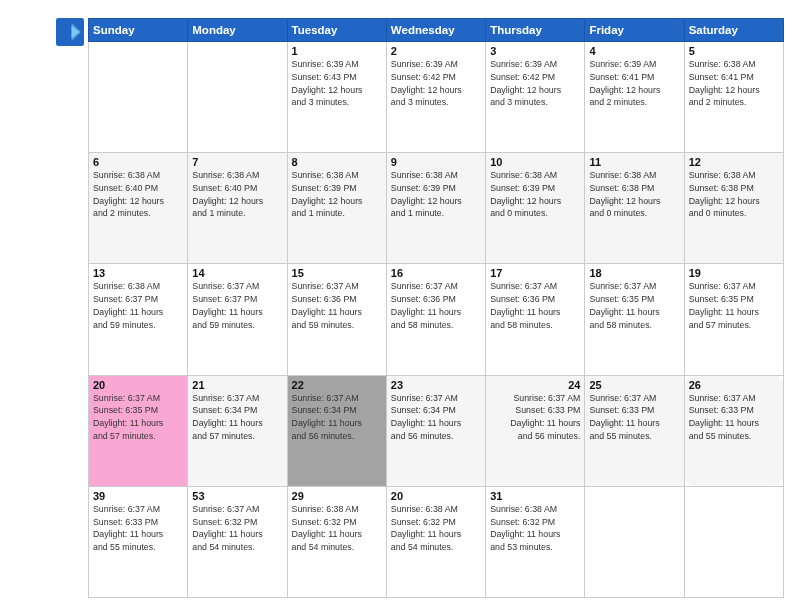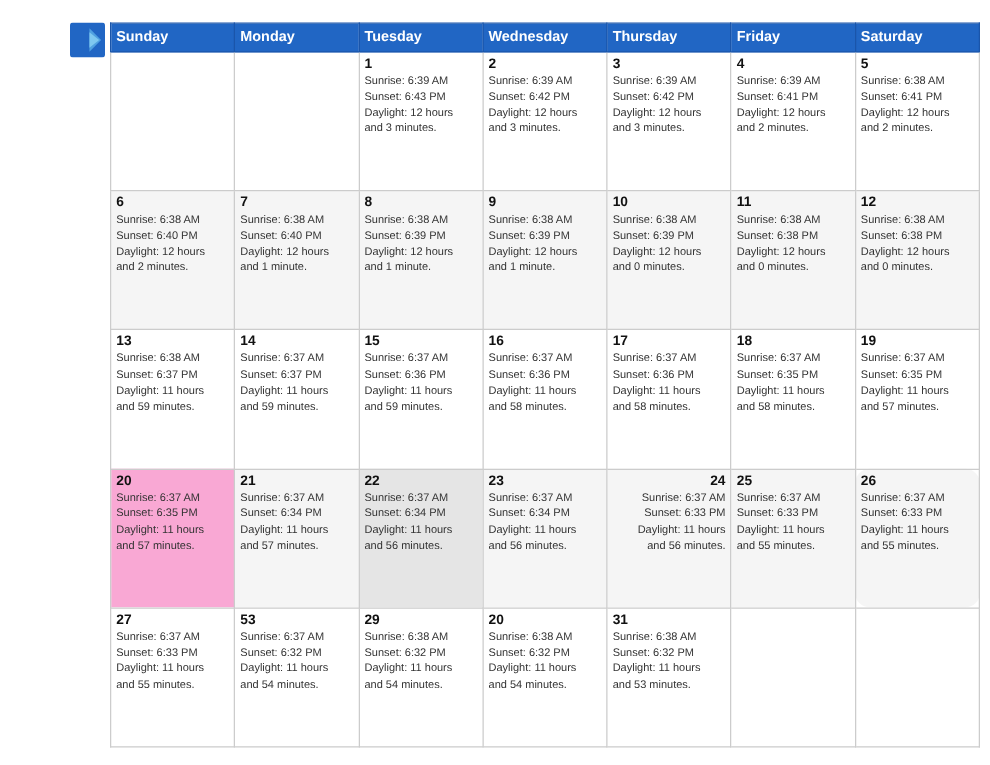--- a/index.html
+++ b/index.html
@@ -282,21 +282,21 @@
 Daylight: 11 hours
 and 57 minutes.</div>
           </td>
           <td style="background: rgb(245, 245, 245);">
             <span class="day-number">21</span>
             <div class="day-info" style="white-space: pre-line;">Sunrise: 6:37 AM
 Sunset: 6:34 PM
 Daylight: 11 hours
 and 57 minutes.</div>
           </td>
-          <td style="background: #e5e5e5;">
+          <td style="background: #a3a3a3;">
             <span class="day-number">22</span>
             <div class="day-info" style="white-space: pre-line;">Sunrise: 6:37 AM
 Sunset: 6:34 PM
 Daylight: 11 hours
 and 56 minutes.</div>
           </td>
           <td style="background: rgb(245, 245, 245);">
             <span class="day-number">23</span>
             <div class="day-info" style="white-space: pre-line;">Sunrise: 6:37 AM
 Sunset: 6:34 PM
@@ -320,21 +320,21 @@
           <td style="background: rgb(245, 245, 245); border-radius: 12px;">
             <span class="day-number">26</span>
             <div class="day-info" style="white-space: pre-line;">Sunrise: 6:37 AM
 Sunset: 6:33 PM
 Daylight: 11 hours
 and 55 minutes.</div>
           </td>
         </tr>
         <tr>
           <td>
-            <span class="day-number">27</span>
+            <span class="day-number">39</span>
             <div class="day-info" style="white-space: pre-line;">Sunrise: 6:37 AM
 Sunset: 6:33 PM
 Daylight: 11 hours
 and 55 minutes.</div>
           </td>
           <td>
             <span class="day-number">53</span>
             <div class="day-info" style="white-space: pre-line;">Sunrise: 6:37 AM
 Sunset: 6:32 PM
 Daylight: 11 hours

